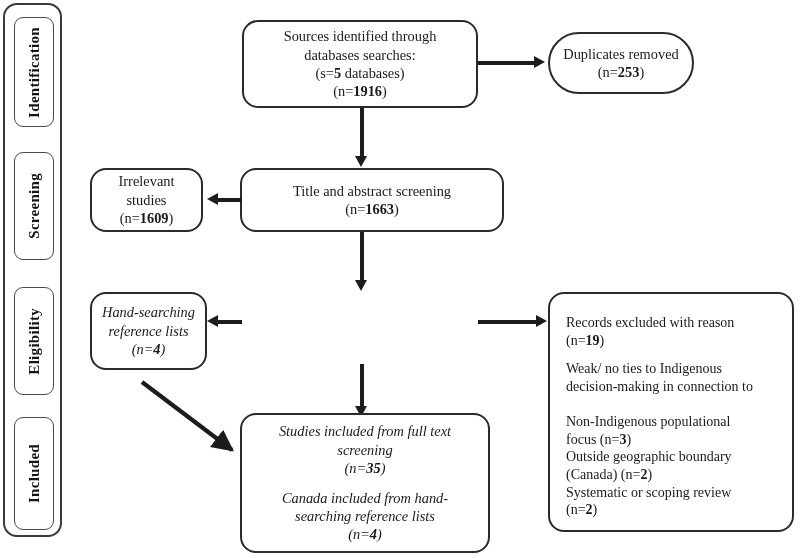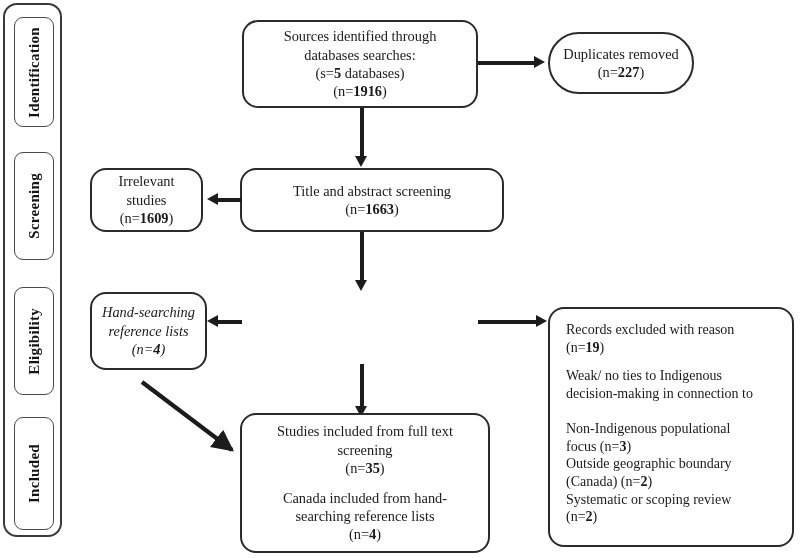--- a/index.html
+++ b/index.html
@@ -67,22 +67,21 @@
     text-align: center;
     font-size: 14.4px;
     line-height: 1.28;
     padding: 4px 4px;
   }
   .node .txt { display: block; width: 100%; }
   .node.left-align {
     justify-content: flex-start;
     text-align: left;
     align-items: flex-start;
-    padding: 12px 10px 10px 16px;
-    margin-top: 15px;
+    padding: 20px 10px 10px 16px;
   }
   .node b { font-weight: bold; }
   .blank-line { display: block; height: 0.78em; }
 
   
   .conn { position: absolute; background: #1c1c1c; }
   .conn.v { width: 3.5px; }
   .conn.h { height: 3.5px; }
 
   .arrow-head {
@@ -139,21 +138,21 @@
       <span>Sources identified through</span><br>
       <span>databases searches:</span><br>
       <span><span>(s=</span><b>5</b><span> databases)</span></span><br>
       <span><span>(n=</span><b>1916</b><span>)</span></span>
     </span>
   </div>
 
   <div class="node" style="left:548px;top:32px;width:146px;height:62px;border-radius:31px;">
     <span class="txt">
       <span>Duplicates removed</span><br>
-      <span><span>(n=</span><b>227</b><span>)</span></span>
+      <span><span>(n=</span><b>253</b><span>)</span></span>
     </span>
   </div>
 
   <div class="conn h" style="left:478px;top:61px;width:58px;"></div>
   <div class="arrow-head arrow-right" style="left:534px;top:56px;"></div>
 
   <div class="conn v" style="left:360px;top:108px;height:50px;"></div>
   <div class="arrow-head arrow-down" style="left:355px;top:156px;"></div>
 
   <div class="node" style="left:240px;top:168px;width:264px;height:64px;">
@@ -214,21 +213,21 @@
       <br>
       <span>Non-Indigenous populational</span><br>
       <span><span>focus (n=</span><b>3</b><span>)</span></span><br>
       <span>Outside geographic boundary</span><br>
       <span><span>(Canada) (n=</span><b>2</b><span>)</span></span><br>
       <span>Systematic or scoping review</span><br>
       <span><span>(n=</span><b>2</b><span>)</span></span>
     </span>
   </div>
 
-  <div class="node" style="left:240px;top:413px;width:250px;height:140px;">
+  <div class="node" style="left:240px;top:413px;width:250px;height:140px;font-style:italic;">
     <span class="txt">
       <span>Studies included from full text</span><br>
       <span>screening</span><br>
       <span><span>(n=</span><b>35</b><span>)</span></span>
       <span class="blank-line"></span>
       <span>Canada included from hand-</span><br>
       <span>searching reference lists</span><br>
       <span><span>(n=</span><b>4</b><span>)</span></span>
     </span>
   </div>

